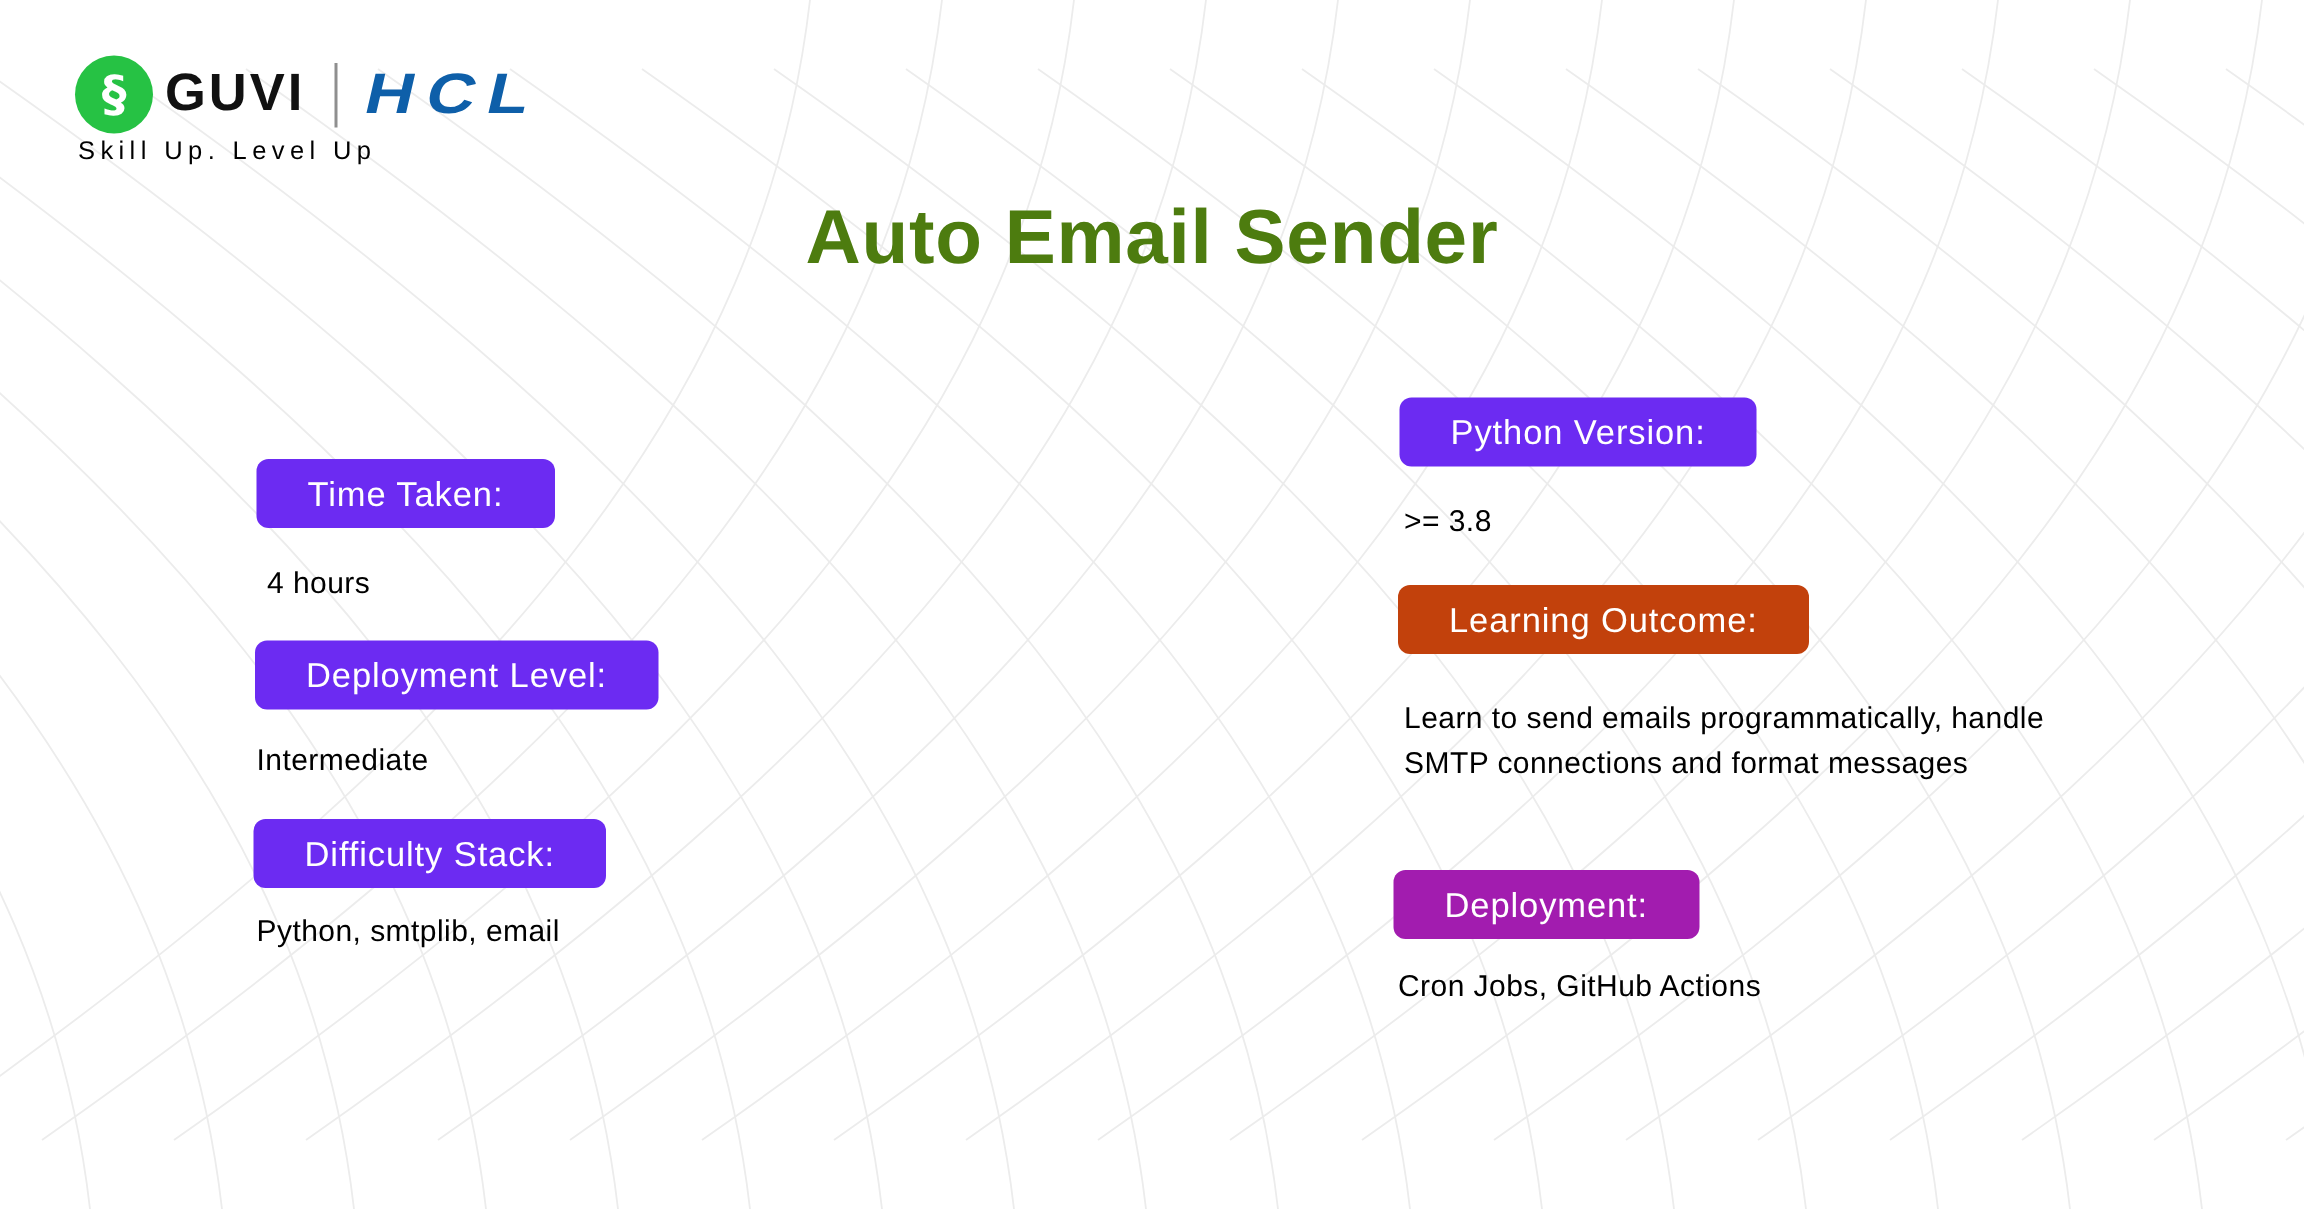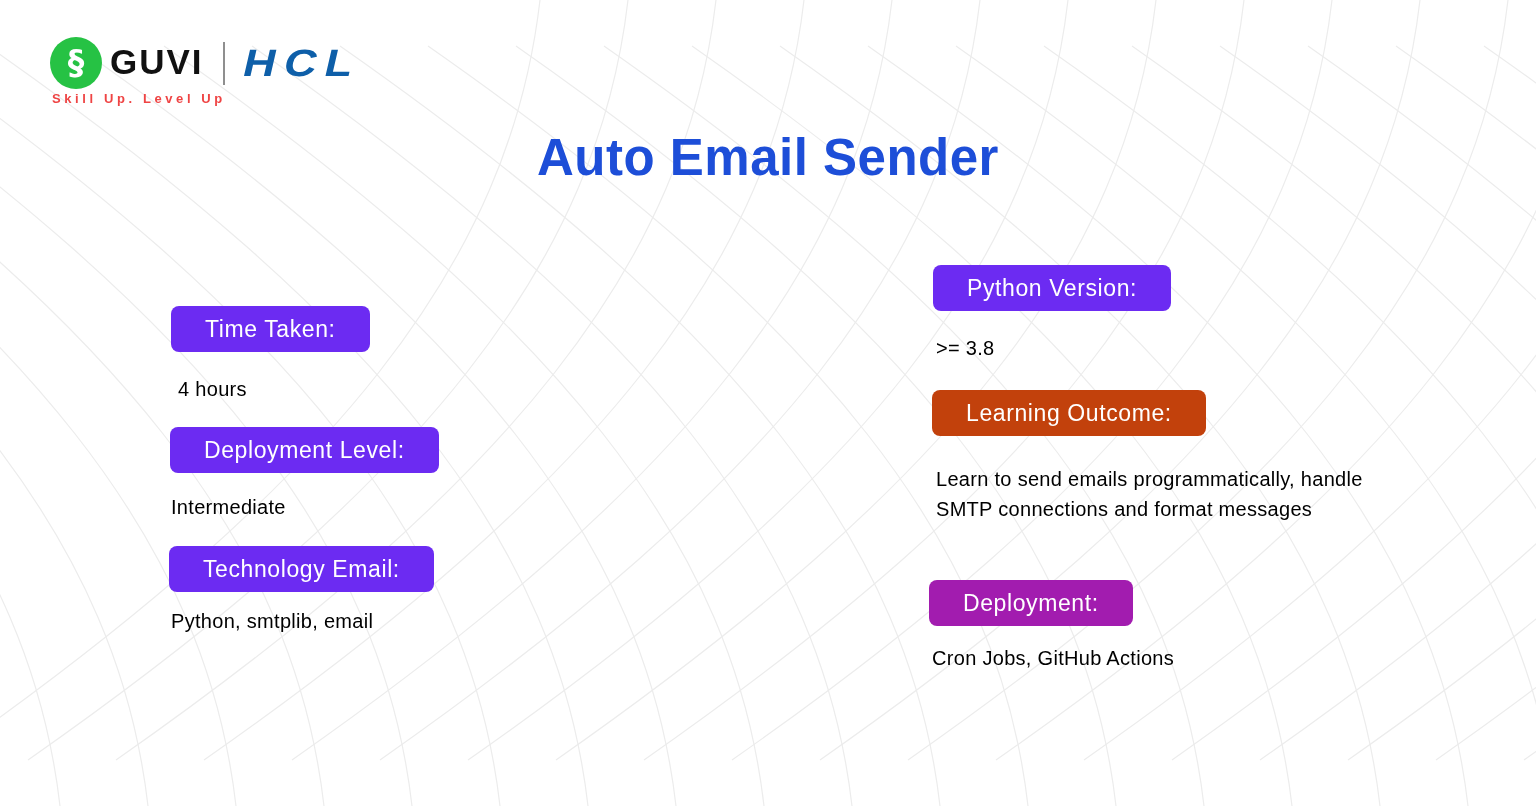--- a/index.html
+++ b/index.html
@@ -38,29 +38,29 @@
     position: absolute; left: 223px; top: 42px;
     width: 2px; height: 43px; background: #8f8f8f;
   }
   .hcl-word {
     position: absolute; left: 244px; top: 42px;
     font-size: 38px; font-weight: 800; letter-spacing: 7px;
     transform: skewX(-13deg) scaleX(1.18); transform-origin: left center;
   }
   .tagline {
     position: absolute; left: 52px; top: 91px;
-    font-size: 13px; font-weight: 700; letter-spacing: 3.6px; color: #ef4444;
+    font-size: 17px; font-weight: 400; letter-spacing: 3.6px; color: #000000;
   }
 
   
   .page-title {
     position: absolute; left: 0; right: 0; top: 128px;
     text-align: center;
     font-size: 51px; font-weight: 800; letter-spacing: 0.5px;
-    color: #1d4ed8;
+    color: #4d7c0f;
   }
 
   
   .badge {
     position: absolute;
     display: inline-block;
     background: #6C2BF2;
     color: #ffffff;
     font-size: 23px; font-weight: 500; letter-spacing: 0.6px;
     line-height: 26px;
@@ -158,21 +158,21 @@
 </div>
 
 <h1 class="page-title">Auto Email Sender</h1>
 
 <span class="badge" id="badge-time" style="background: rgb(108, 43, 242);">Time Taken:</span>
 <div class="value" id="value-time">4 hours</div>
 
 <span class="badge" id="badge-difficulty" style="background: rgb(108, 43, 242);">Deployment Level:</span>
 <div class="value" id="value-difficulty">Intermediate</div>
 
-<span class="badge" id="badge-tech" style="background: rgb(108, 43, 242);">Technology Email:</span>
+<span class="badge" id="badge-tech" style="background: rgb(108, 43, 242);">Difficulty Stack:</span>
 <div class="value" id="value-tech">Python, smtplib, email</div>
 
 <span class="badge" id="badge-python" style="background: rgb(108, 43, 242);">Python Version:</span>
 <div class="value" id="value-python">&gt;= 3.8</div>
 
 <span class="badge" id="badge-outcome" style="background: #c2410c;">Learning Outcome:</span>
 <div class="value wrap" id="value-outcome">Learn to send emails programmatically, handle SMTP connections and format messages</div>
 
 <span class="badge" id="badge-deployment" style="background: #a21caf;">Deployment:</span>
 <div class="value" id="value-deployment">Cron Jobs, GitHub Actions</div>

